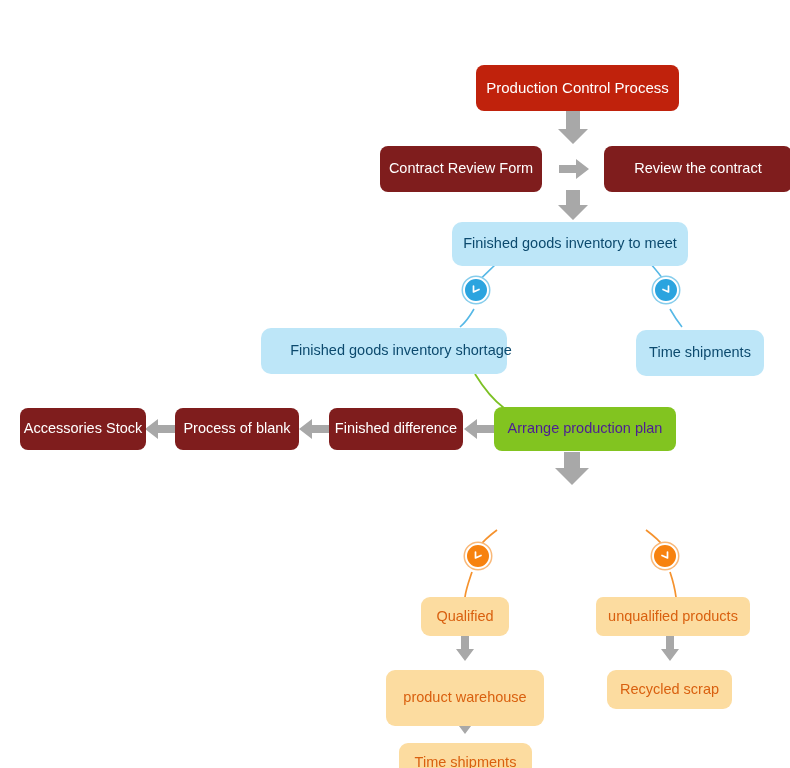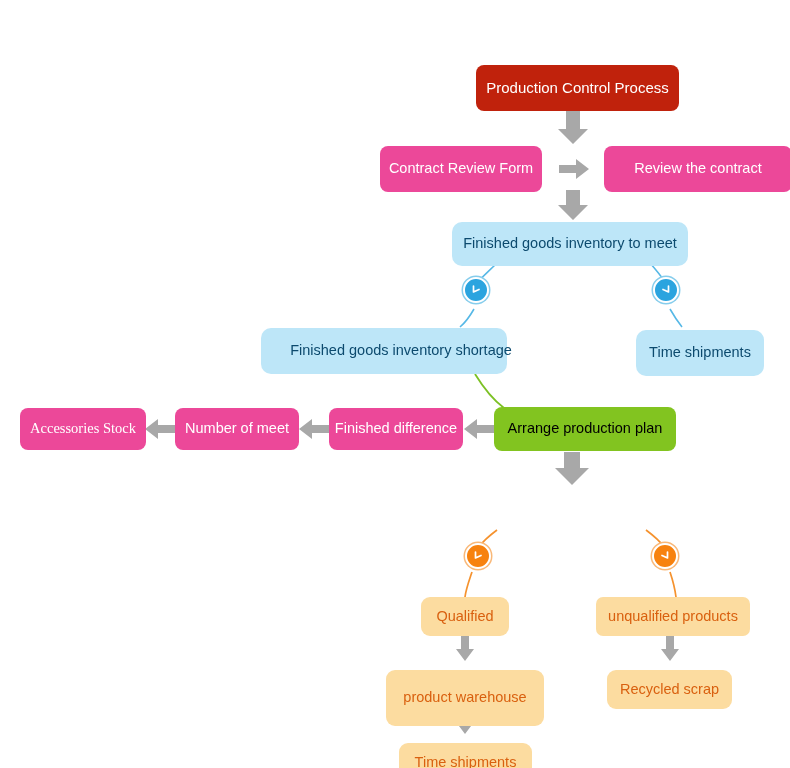--- a/index.html
+++ b/index.html
@@ -38,34 +38,34 @@
     white-space: nowrap;
     user-select: none;
   }
   .node.red {
     background: #c0220c;
     color: #ffffff;
     font-size: 15px;
     border-radius: 8px;
   }
   .node.blue {
-    background: #ec4899;
+    background: #7f1d1d;
     color: #ffffff;
     font-size: 14.5px;
     border-radius: 8px;
   }
   .node.lightblue {
     background: #bde6f8;
     color: #0c4a6e;
     font-size: 14.5px;
     border-radius: 10px;
   }
   .node.green {
     background: #82c420;
-    color: #000000;
+    color: #4c1d95;
     font-size: 14.5px;
     border-radius: 8px;
   }
   .node.orange {
     background: #f77f10;
     color: #ffffff;
     font-size: 14.5px;
     border-radius: 8px;
   }
   .node.lightorange {
@@ -185,23 +185,23 @@
   <div class="node lightblue" style="left:452px; top:178px; width:236px; height:44px;">Finished goods inventory to meet</div>
 
   <div class="node lightblue" style="left:261px; top:284px; width:246px; height:46px;padding-left:34px;">Finished goods inventory shortage</div>
 
   <div class="node lightblue" style="left:636px; top:286px; width:128px; height:46px;">Time shipments</div>
 
   <div class="node green" style="left:494px; top:363px; width:182px; height:44px;">Arrange production plan</div>
 
   <div class="node blue" style="left:329px; top:364px; width:134px; height:42px;">Finished difference</div>
 
-  <div class="node blue" style="left:175px; top:364px; width:124px; height:42px;">Number of meet</div>
-
-  <div class="node blue" style="left:20px; top:364px; width:126px; height:42px;font-family:Liberation Serif, serif;">Accessories Stock</div>
+  <div class="node blue" style="left:175px; top:364px; width:124px; height:42px;">Process of blank</div>
+
+  <div class="node blue" style="left:20px; top:364px; width:126px; height:42px;">Accessories Stock</div>
 
 
   <div class="node lightorange" style="left:421px; top:553px; width:88px; height:39px;">Qualified</div>
 
   <div class="node lightorange" style="left:596px; top:553px; width:154px; height:39px;border-radius:7px;">unqualified products</div>
 
   <div class="node lightorange" style="left:386px; top:626px; width:158px; height:56px;">product warehouse</div>
 
   <div class="node lightorange" style="left:607px; top:626px; width:125px; height:39px;">Recycled scrap</div>
 

